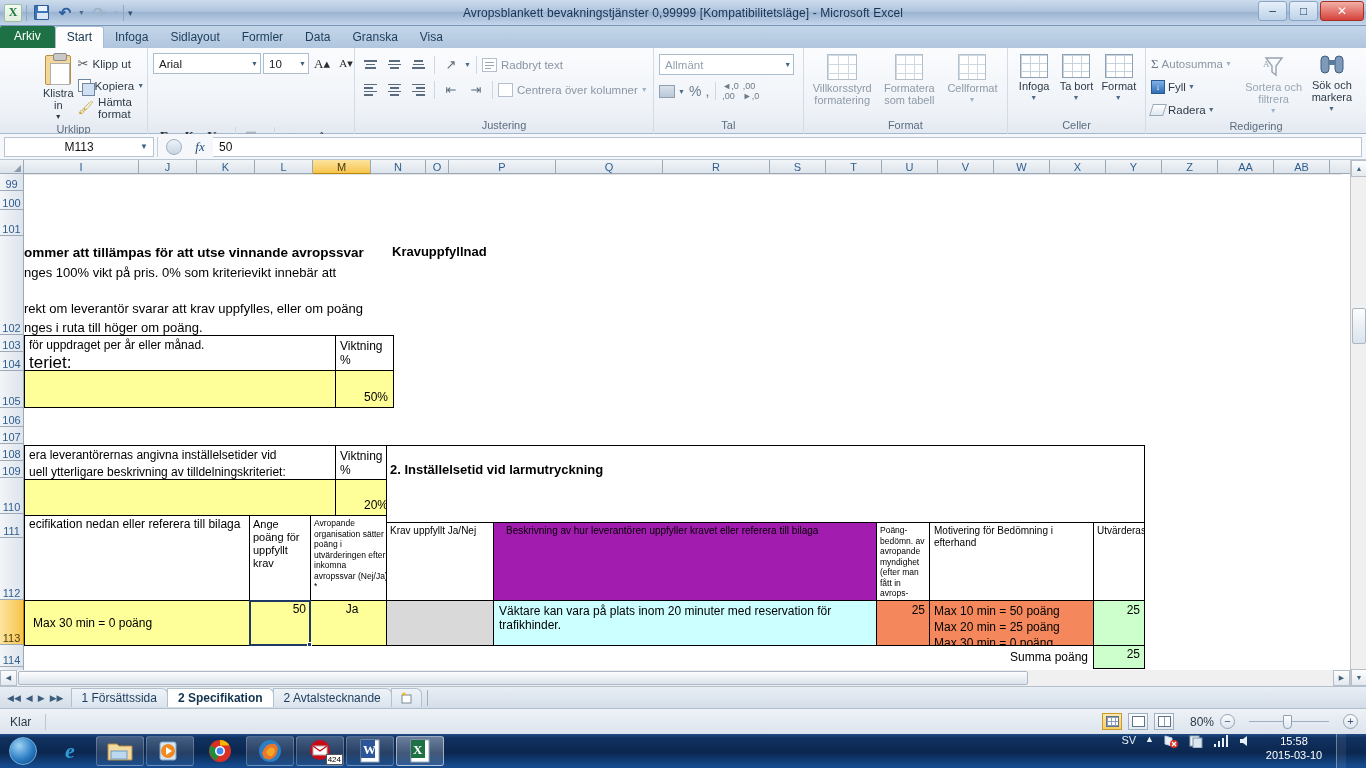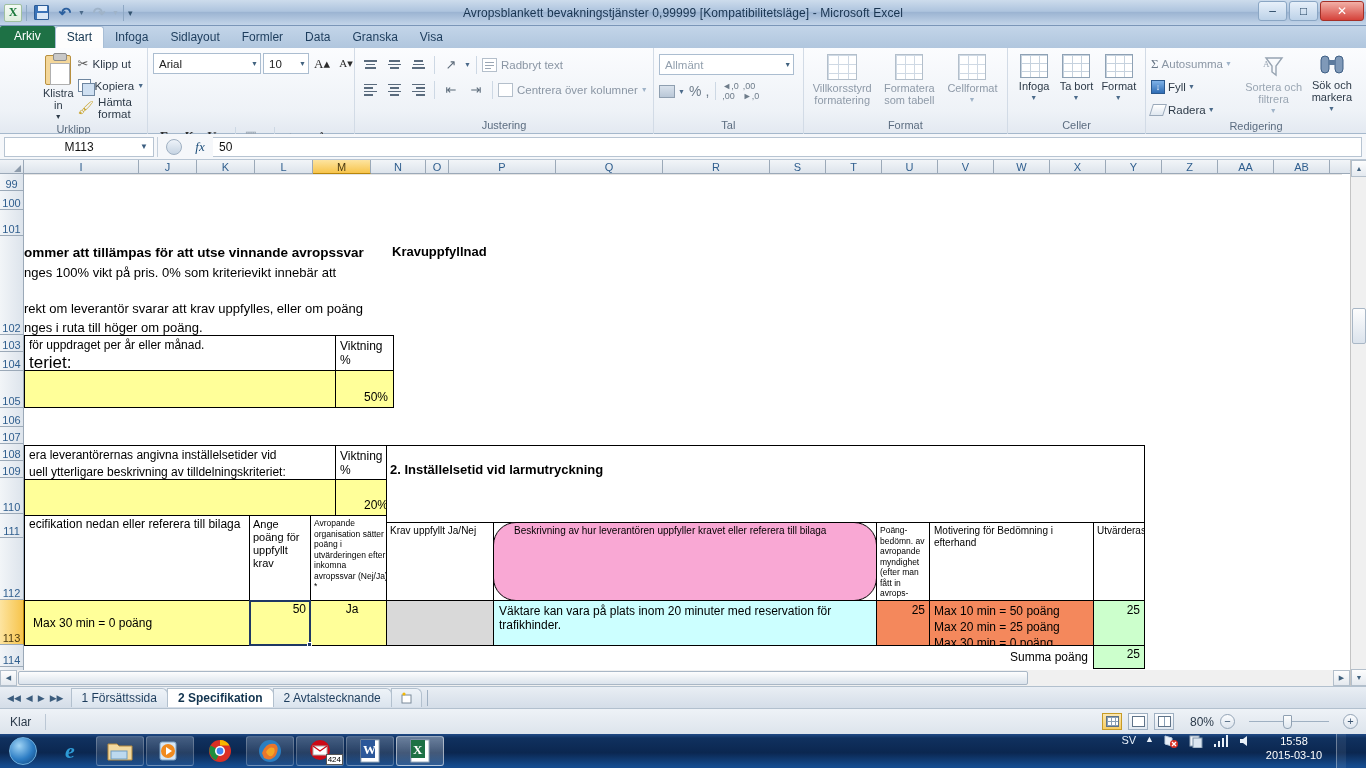--- a/index.html
+++ b/index.html
@@ -574,21 +574,21 @@
       <div class="sel-box" style="left:225px;top:426px;width:62px;height:46px;"></div>
       <div class="sel-handle" style="left:283px;top:468px;"></div>
 
       <div class="cellbox b-all" style="left:362px;top:271px;width:759px;height:201px;background:#fff;"></div>
 
       <div class="cellbox" style="left:366px;top:276px;width:400px;height:22px;font-size:13px;font-weight:bold;color:#000;margin-top:12px;">2. Inställelsetid vid larmutryckning</div>
 
       <div class="gl" style="left:362px;top:348px;width:759px;height:1px;background:#000;"></div>
 
       <div class="cellbox b-all" style="left:362px;top:348px;width:108px;height:79px;background:#fff;padding:2px 3px;font-size:10px;line-height:12px;">Krav uppfyllt Ja/Nej</div>
-      <div class="cellbox b-all" style="left:469px;top:348px;width:384px;height:79px;background:#f9a8d4;padding:2px 20px;font-size:10px;line-height:12px;border-radius:23px;">Beskrivning av hur leverantören uppfyller kravet eller referera till bilaga</div>
+      <div class="cellbox b-all" style="left:469px;top:348px;width:384px;height:79px;background:#a21caf;padding:2px 12px;font-size:10px;line-height:12px;">Beskrivning av hur leverantören uppfyller kravet eller referera till bilaga</div>
       <div class="cellbox b-all" style="left:852px;top:348px;width:54px;height:79px;background:#fff;padding:2px 3px;font-size:8.5px;line-height:10.5px;">Poäng-bedömn. av avropande myndighet (efter man fått in avrops-svar)</div>
       <div class="cellbox b-all" style="left:905px;top:348px;width:165px;height:79px;background:#fff;padding:2px 4px;font-size:10px;line-height:12px;">Motivering för Bedömning i efterhand</div>
       <div class="cellbox b-all" style="left:1069px;top:348px;width:52px;height:79px;background:#fff;padding:2px 3px;font-size:10px;line-height:12px;">Utvärderas</div>
 
       <div class="cellbox b-all" style="left:362px;top:426px;width:108px;height:46px;background:#d9d9d9;"></div>
       <div class="cellbox b-all" style="left:469px;top:426px;width:384px;height:46px;background:#ccffff;padding:3px 5px;font-size:12px;">Väktare kan vara på plats inom 20 minuter med reservation för trafikhinder.</div>
       <div class="cellbox b-all" style="left:852px;top:426px;width:54px;height:46px;background:#f4885c;display:flex;align-items:flex-start;justify-content:flex-end;padding:2px 4px 0 0;font-size:12px;">25</div>
       <div class="cellbox b-all" style="left:905px;top:426px;width:165px;height:46px;background:#f4885c;padding:2px 4px;font-size:12px;line-height:16px;">
         <div>Max 10 min = 50 poäng</div>
         <div>Max 20 min = 25 poäng</div>

